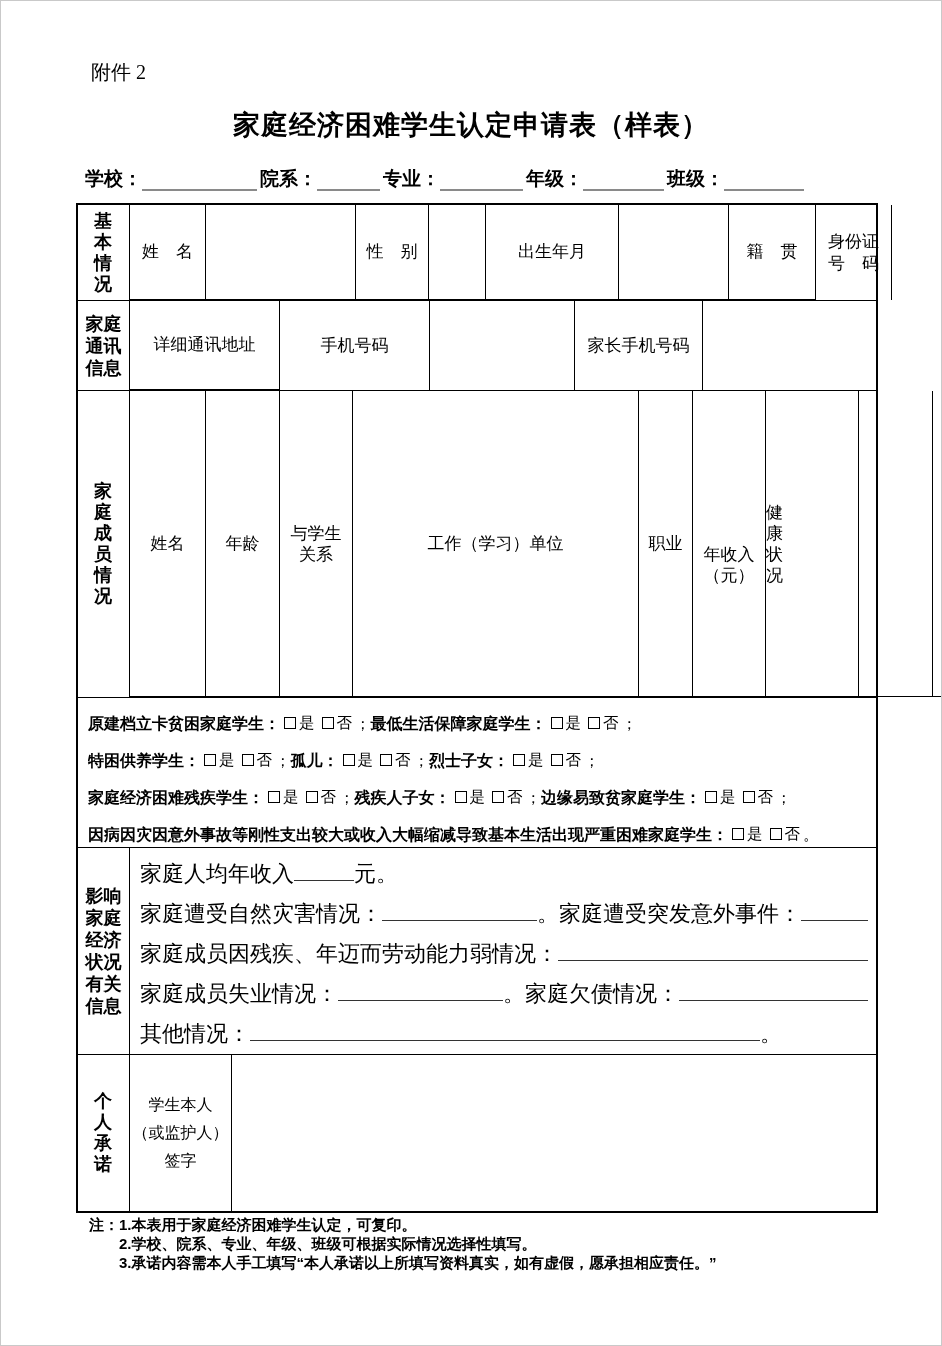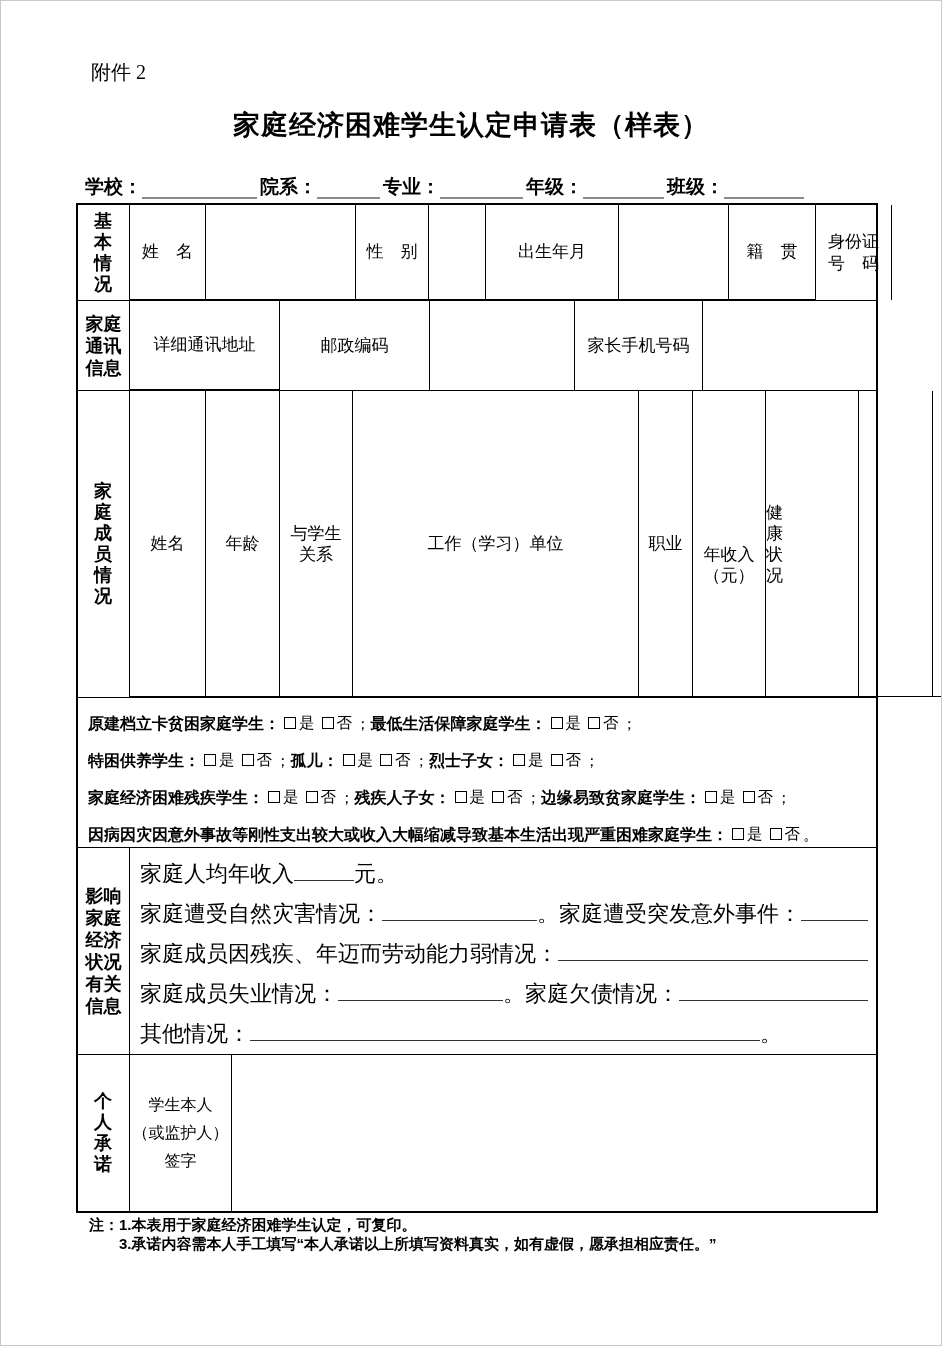--- a/index.html
+++ b/index.html
@@ -16,21 +16,21 @@
     position: absolute; left: 90px; top: 58px;
     font-size: 20px; font-family: "Liberation Serif", serif;
   }
   .title {
     position: absolute; left: 0; right: 0; top: 106px;
     text-align: center; font-size: 27px; font-weight: bold;
     font-family: "Liberation Sans", "DejaVu Sans", sans-serif;
     letter-spacing: 1px;
   }
   .fields-line {
-    position: absolute; left: 84px; top: 172px; width: 780px; height: 26px;
+    position: absolute; left: 84px; top: 164px; width: 780px; height: 26px;
     display: flex; align-items: flex-end; white-space: nowrap;
   }
   .fields-line .flabel {
     font-family: "Liberation Sans", "DejaVu Sans", sans-serif;
     font-weight: bold; font-size: 19px; line-height: 24px;
   }
   .fields-line .fblank {
     display: inline-block; height: 17px;
     border-bottom: 2px solid #8a8a8a; margin-right: 3px;
   }
@@ -156,21 +156,21 @@
           <div>家庭</div>
           <div>通讯</div>
           <div>信息</div>
         </div>
       <div class="content">
         <div class="row" style="flex:0 0 46px">
           <div class="cell" style="flex:0 0 150px">详细通讯地址</div>
           <div class="cell" style="flex:1"></div>
         </div>
         <div class="row" style="flex:1">
-          <div class="cell" style="flex:0 0 150px">邮政编码</div>
+          <div class="cell" style="flex:0 0 150px">手机号码</div>
           <div class="cell" style="flex:0 0 145px"></div>
           <div class="cell" style="flex:0 0 128px">家长手机号码</div>
           <div class="cell" style="flex:1"></div>
         </div>
       </div>
     </div>
 
     <div class="sec" style="flex:0 0 307px">
       <div class="vlabel tight">
           <div>家</div>
@@ -362,17 +362,18 @@
         <div class="cell" style="flex:1"></div>
       </div>
     </div>
 
   </div>
 
   <div class="notes">
     <span class="note-prefix">注：</span>
     <div class="note-items">
         <div>1.本表用于家庭经济困难学生认定，可复印。</div>
+        <div>2.学校、院系、专业、年级、班级可根据实际情况选择性填写。</div>
         <div>3.承诺内容需本人手工填写“本人承诺以上所填写资料真实，如有虚假，愿承担相应责任。”</div>
       </div>
   </div>
 
 </div>
 
 </body></html>

